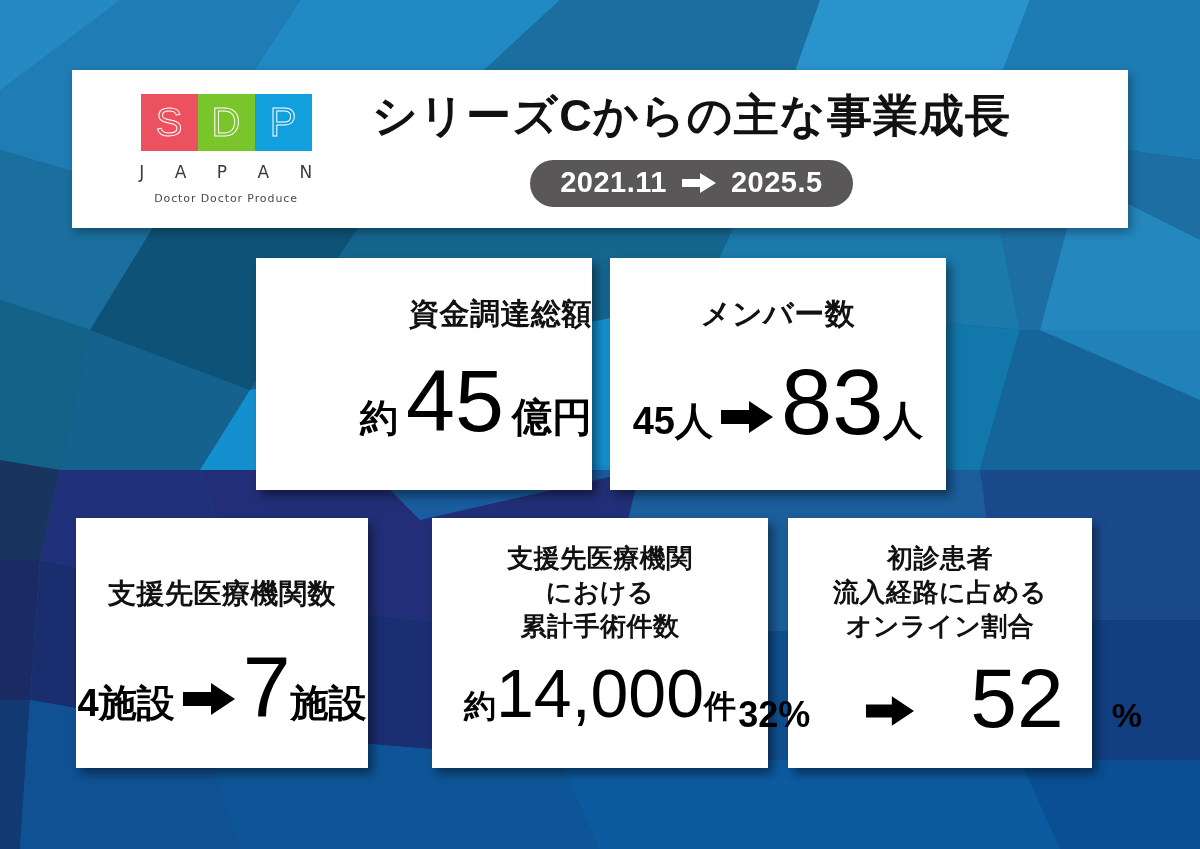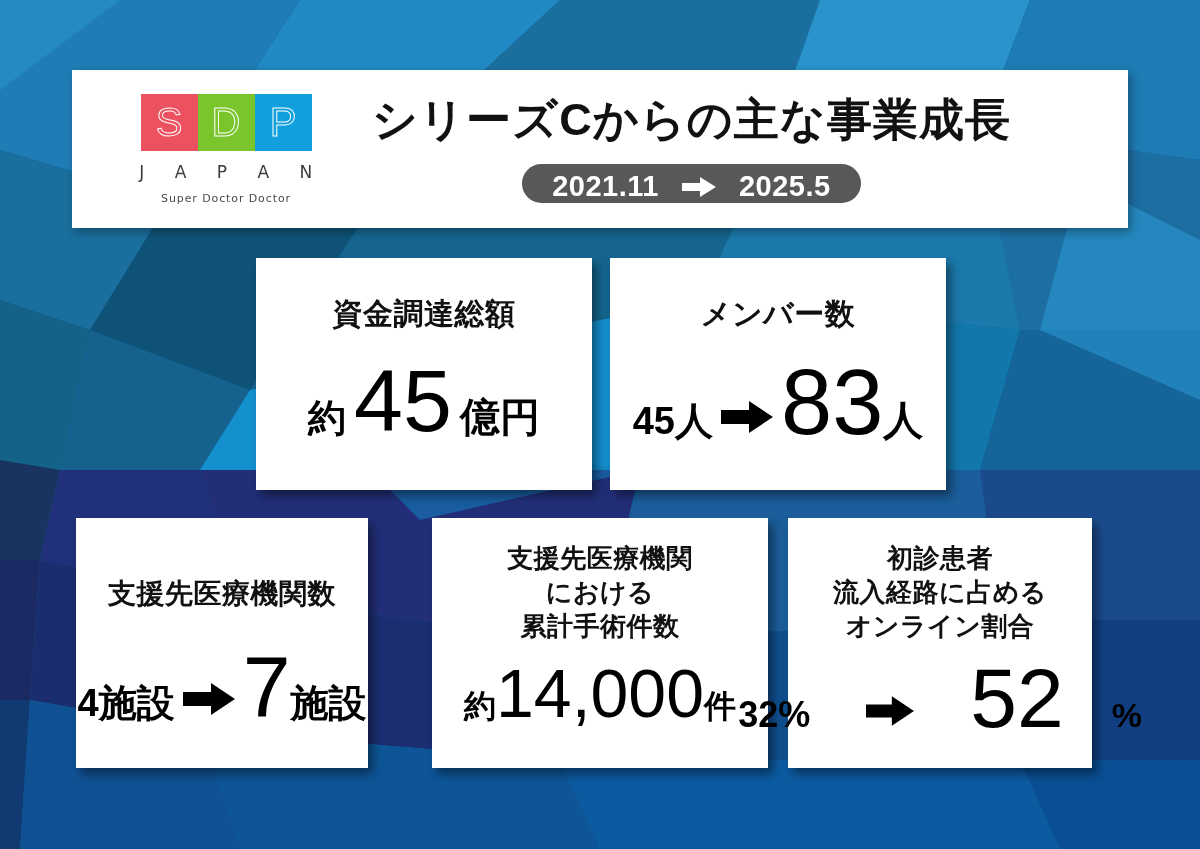--- a/index.html
+++ b/index.html
@@ -51,23 +51,23 @@
   }
   .header-text{ flex:1; display:flex; flex-direction:column; align-items:center; padding-right:120px; }
   .header-title{
     font-size:45px; font-weight:700; color:#111; letter-spacing:1px;
     line-height:1.1; white-space:nowrap;
   }
   .date-pill{
     margin-top:20px;
     background:#595757; color:#fff;
     border-radius:26px;
-    padding:6px 30px 0 30px;
+    padding:6px 30px 8px 30px;
     font-size:29px; font-weight:700; letter-spacing:.5px;
-    display:flex; align-items:center; gap:23px;
+    display:flex; align-items:center; gap:15px;
     white-space:nowrap;
   }
   .pill-arrow{ display:inline-block; width:34px; height:20px; }
 
   
   .card{
     position:absolute; background:#fff; z-index:5;
     box-shadow:5px 6px 9px rgba(0,0,0,.42);
     display:flex; flex-direction:column; align-items:center;
   }
@@ -77,21 +77,21 @@
   }
   .card-value{
     display:flex; align-items:baseline; justify-content:center;
     color:#000; font-weight:700; white-space:nowrap;
   }
   .big{ font-weight:400; line-height:.95; }
   .sm{ font-weight:700; }
   .arrow-svg{ display:inline-block; vertical-align:middle; }
 
   
-  #card-funding   { left:256px; top:258px; width:336px; height:232px; }
+  #card-funding   { left:256px; top:258px; width:336px; height:232px;align-items:flex-end; }
   #card-members   { left:610px; top:258px; width:336px; height:232px; }
   #card-facilities{ left:76px;  top:518px; width:292px; height:250px; }
   #card-surgeries { left:432px; top:518px; width:336px; height:250px; }
   #card-online    { left:788px; top:518px; width:304px; height:250px; }
 
   #card-funding .card-title, #card-members .card-title{ font-size:30px; margin-top:36px; }
   #card-funding .card-value, #card-members .card-value{ margin-top:26px; }
 
   #card-facilities .card-title{ font-size:28px; margin-top:58px; }
   #card-surgeries .card-title,
@@ -152,21 +152,21 @@
         <span>S</span>
       </div>
       <div class="logo-sq d">
         <span>D</span>
       </div>
       <div class="logo-sq p">
         <span>P</span>
       </div>
     </div>
     <div class="logo-japan">J A P A N</div>
-    <div class="logo-tagline">Super Doctor Doctor</div>
+    <div class="logo-tagline">Doctor Doctor Produce</div>
   </div>
 
   <div class="header-text">
     <div class="header-title">シリーズCからの主な事業成長</div>
     <div class="date-pill">
       <span>2021.11</span>
       <svg class="pill-arrow" viewBox="0 0 34 20">
         <path d="M0 6 H18 V0 L34 10 L18 20 V14 H0 Z" fill="#ffffff"></path>
       </svg>
       <span>2025.5</span>

